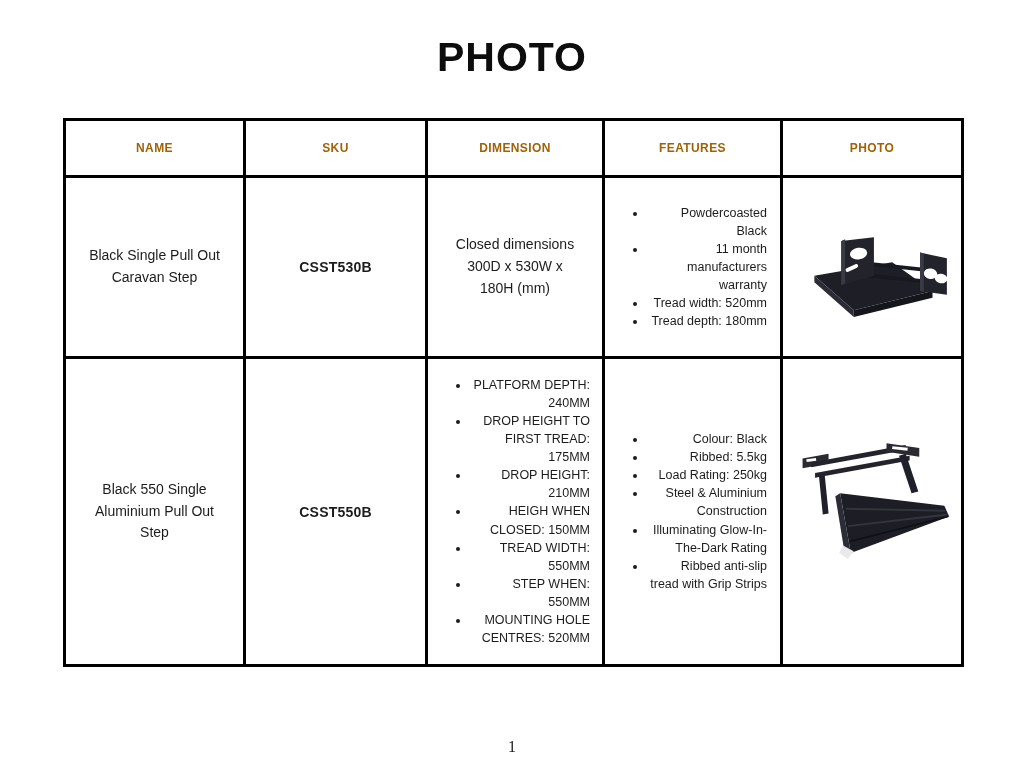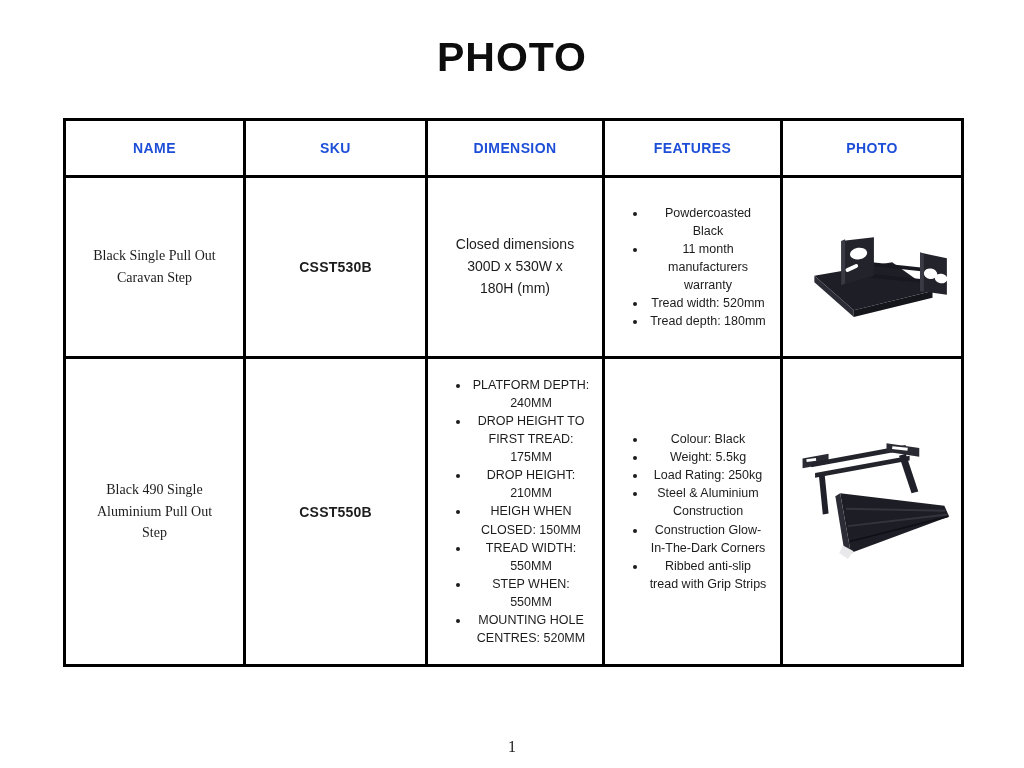--- a/index.html
+++ b/index.html
@@ -28,49 +28,48 @@
     width: 898px;
     border-collapse: collapse;
     table-layout: fixed;
   }
   .product-table th, .product-table td {
     border: 3px solid #000000;
     background: #ffffff;
   }
   .product-table th {
     height: 57px;
-    font-size: 14px;
+    font-size: 12px;
     font-weight: bold;
     letter-spacing: 0.4px;
     text-align: center;
     vertical-align: middle;
-    color: #1d4ed8;
+    color: #a16207;
   }
   tr.row-1 { height: 181px; }
   tr.row-2 { height: 308px; }
   .product-table td {
     vertical-align: middle;
     text-align: center;
     font-size: 14px;
     padding: 6px 8px;
   }
   .name-text {
     max-width: 132px;
     margin: 0 auto;
     line-height: 1.55;
-    font-family: Liberation Serif, serif;
   }
   .sku-text { letter-spacing: 0.2px; font-weight: bold; }
   .dim-text {
     max-width: 126px;
     margin: 0 auto;
     line-height: 1.55;
   }
   td.cell-list {
-    text-align: center;
+    text-align: right;
     vertical-align: middle;
     padding-left: 26px;
     padding-right: 8px;
   }
   td.cell-list ul {
     margin: 0;
     padding-left: 16px;
   }
   td.cell-list li {
     font-size: 12.5px;
@@ -152,43 +151,43 @@
 
             <polygon points="135,60 163,66 163,104 135,100" fill="#23232c"></polygon>
             <polygon points="135,60 139,61 139,101 135,100" fill="#3a3a45"></polygon>
             <ellipse cx="146" cy="82" rx="7" ry="5.5" fill="#ffffff" transform="rotate(8 146 82)"></ellipse>
             <ellipse cx="157" cy="87" rx="6.5" ry="5" fill="#ffffff" transform="rotate(8 157 87)"></ellipse>
           </svg>
         </td>
       </tr>
       <tr class="row-2">
         <td>
-          <p class="name-text">Black 490 Single Aluminium Pull Out Step</p>
+          <p class="name-text">Black 550 Single Aluminium Pull Out Step</p>
         </td>
         <td>
           <span class="sku-text">CSST550B</span>
         </td>
         <td class="cell-list">
           <ul>
               <li>PLATFORM DEPTH:  240MM</li>
               <li>DROP HEIGHT TO FIRST TREAD: 175MM</li>
               <li>DROP HEIGHT: 210MM</li>
               <li>HEIGH WHEN CLOSED: 150MM</li>
               <li>TREAD WIDTH: 550MM</li>
               <li>STEP WHEN: 550MM</li>
               <li>MOUNTING HOLE CENTRES:  520MM</li>
             </ul>
         </td>
         <td class="cell-list">
           <ul>
               <li>Colour: Black</li>
-              <li>Weight: 5.5kg</li>
+              <li>Ribbed: 5.5kg</li>
               <li>Load Rating: 250kg</li>
               <li>Steel &amp; Aluminium Construction</li>
-              <li>Construction Glow-In-The-Dark Corners</li>
+              <li>Illuminating Glow-In-The-Dark Rating</li>
               <li>Ribbed anti-slip tread with Grip Strips</li>
             </ul>
         </td>
         <td class="cell-photo">
           <svg width="164" height="160" viewBox="0 0 170 165" aria-hidden="true">
 
             <polygon points="13,52 40,47 40,57 13,62" fill="#2a2a33"></polygon>
             <rect x="17" y="52" width="10" height="3" fill="#ffffff" transform="rotate(-8 22 53)"></rect>
 
             <polygon points="22,56 120,38 120,43 22,61" fill="#23232c"></polygon>

